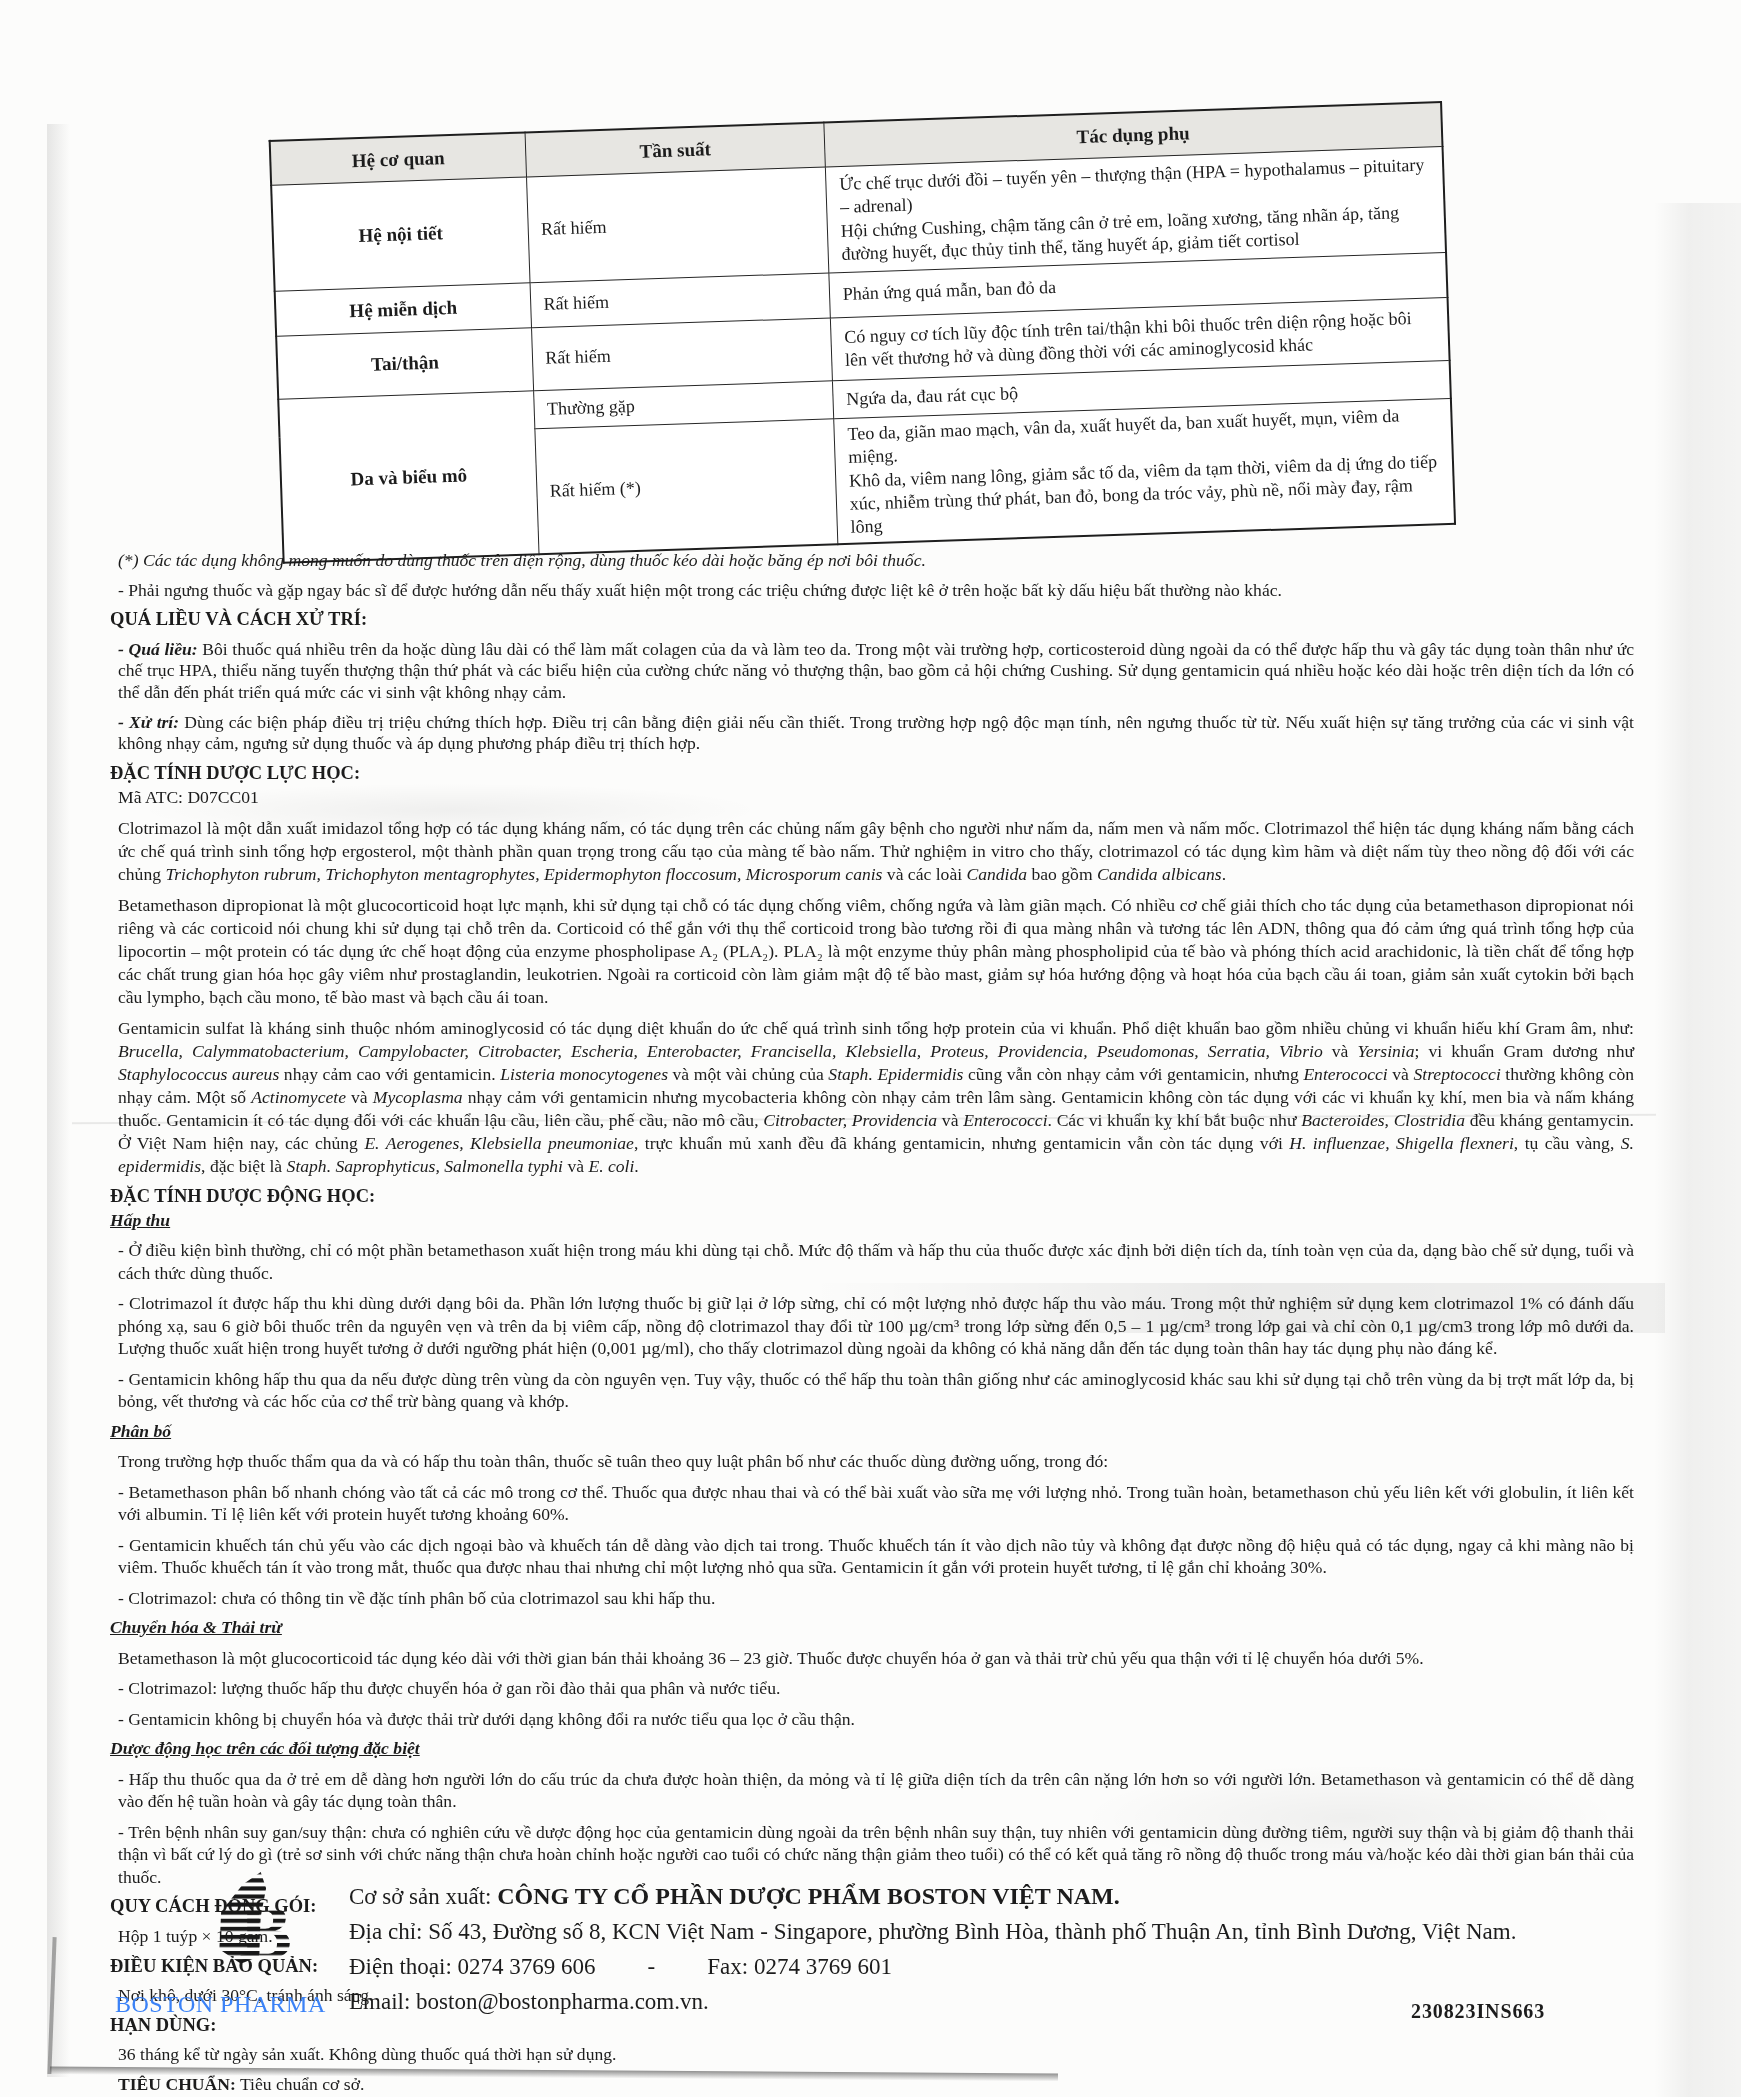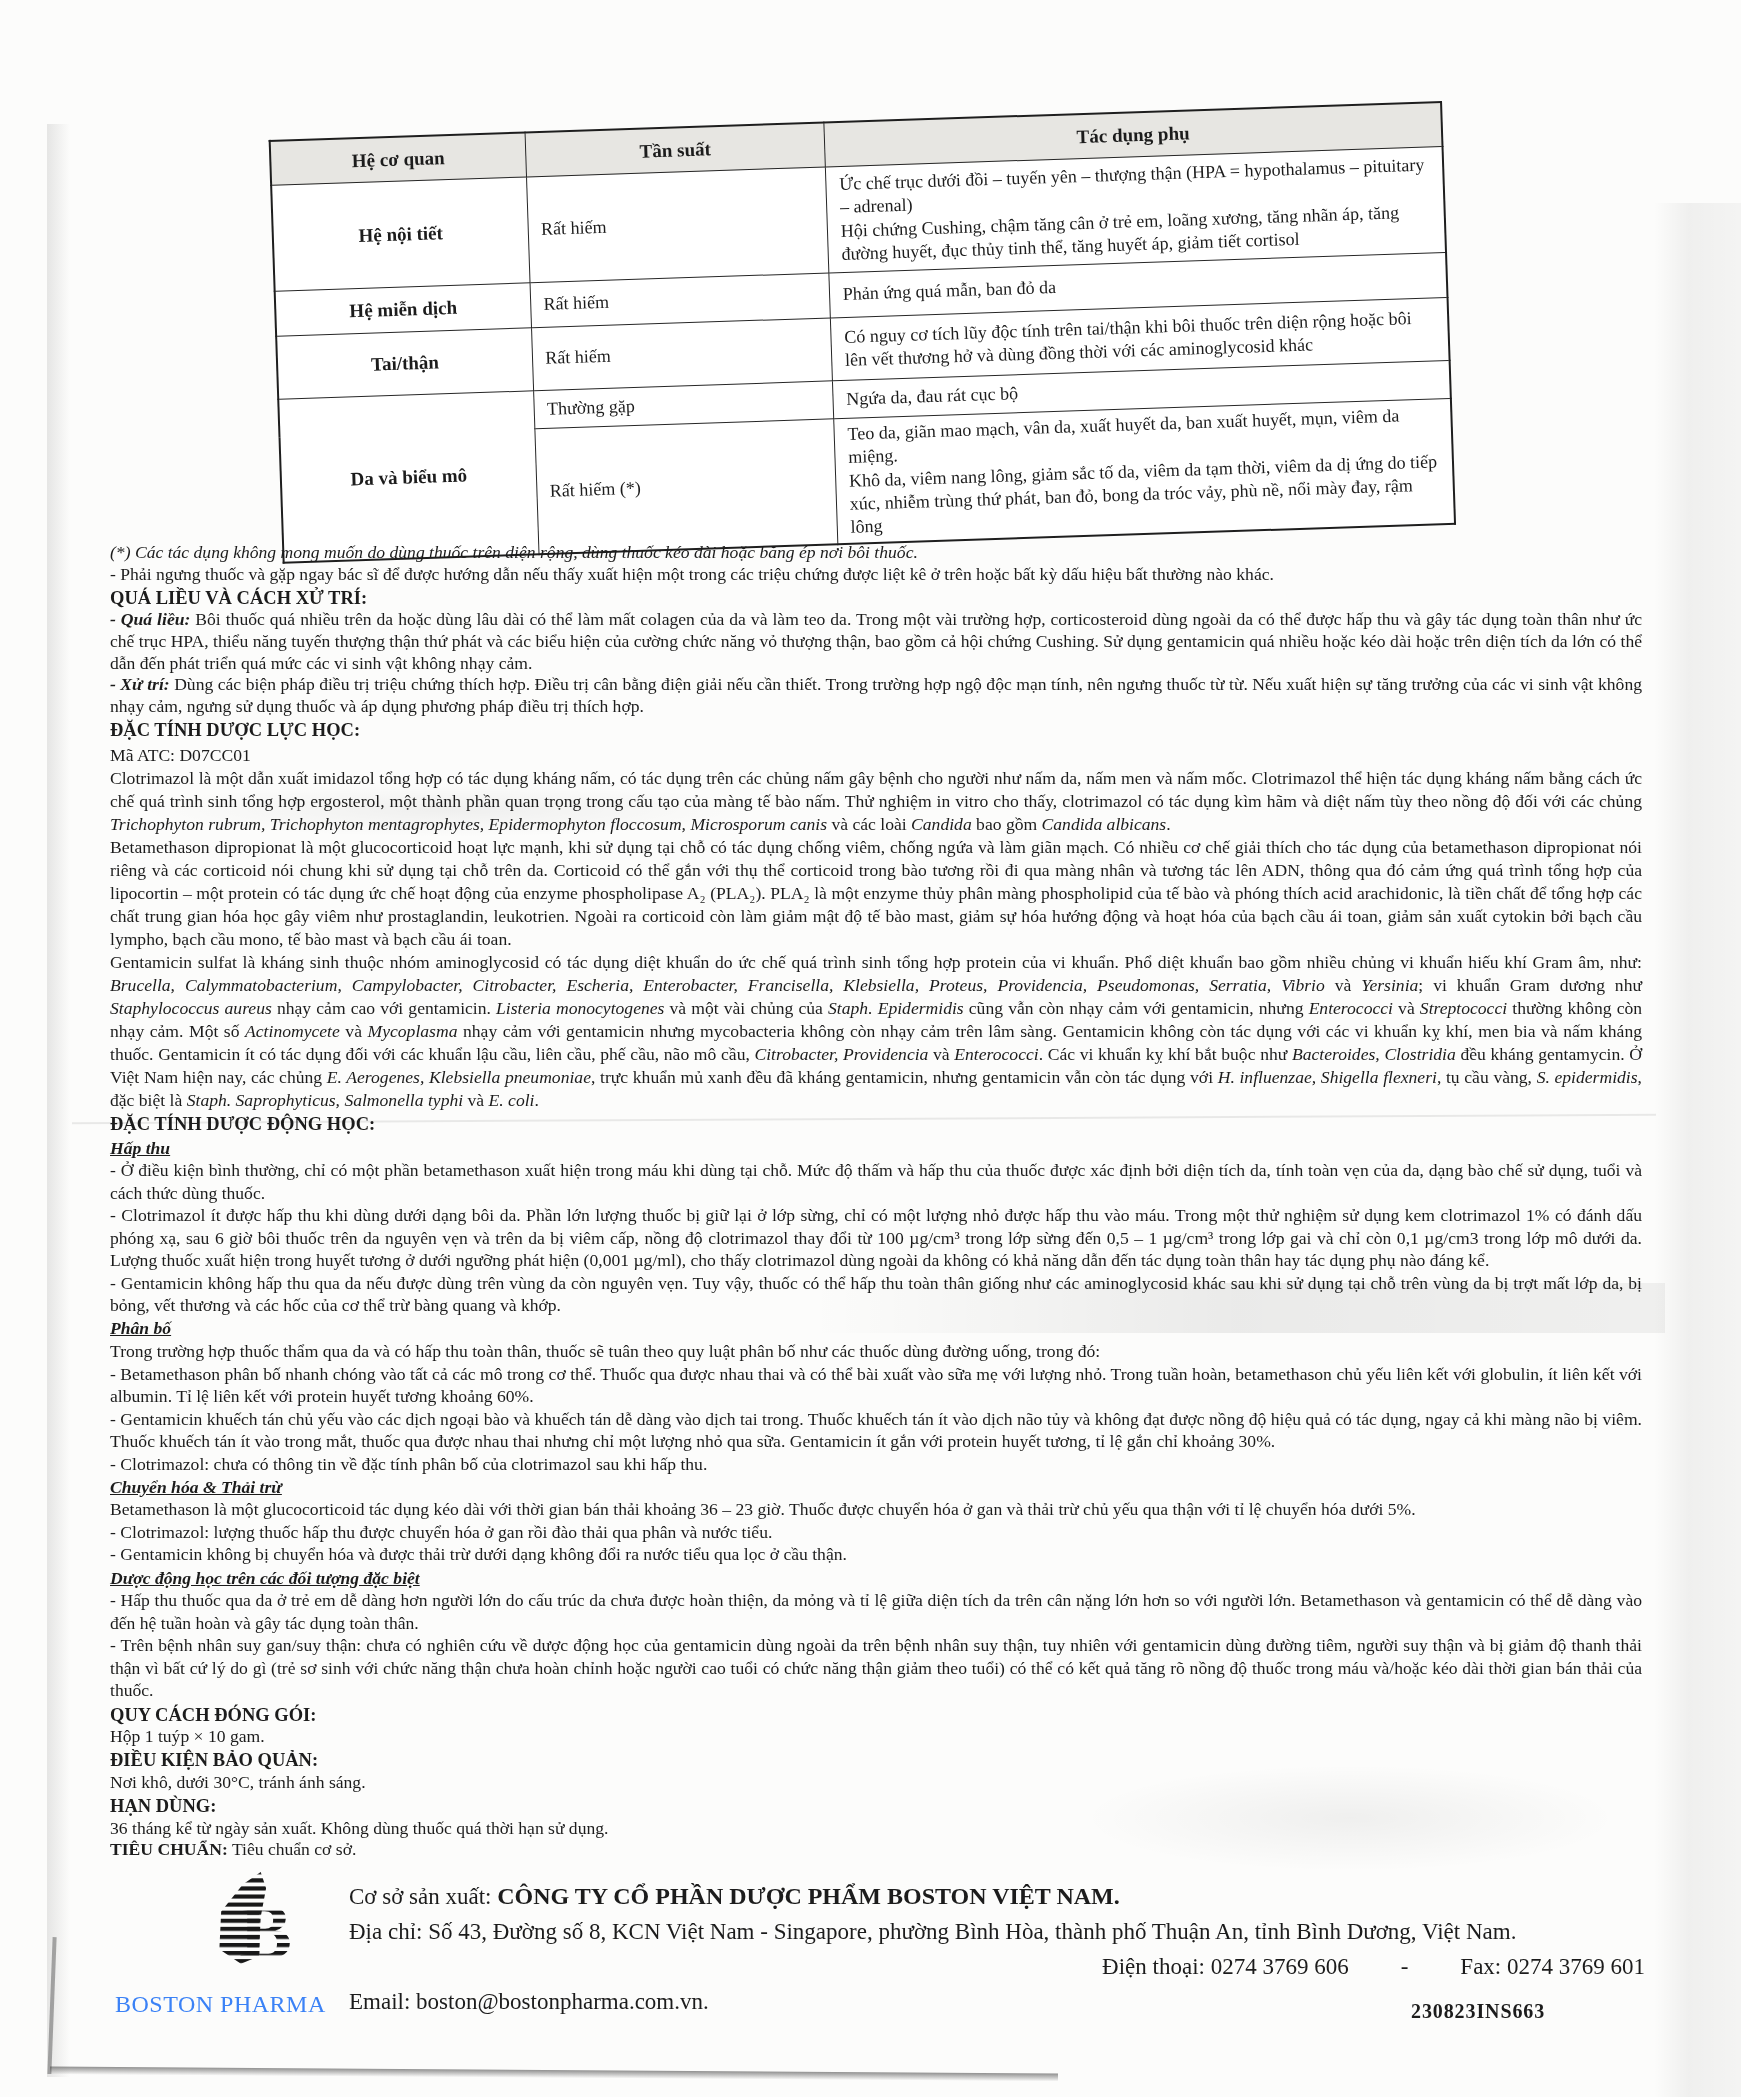--- a/index.html
+++ b/index.html
@@ -33,38 +33,38 @@
     font-size:18px;line-height:23.4px;}
   table.adv th,table.adv td{border:1.8px solid #262626;padding:3.6px 12.6px;vertical-align:middle;}
   table.adv{border:2.7px solid #1e1e1e;}
   table.adv th{background:#e7e6e2;font-weight:bold;font-size:19px;text-align:center;height:36px;}
   td.organ{width:241px;text-align:center;font-weight:bold;font-size:19px;}
   td.freq{width:290px;padding-left:34px;}
   td.eff{width:628px;white-space:pre-line;}
   
   .doc{position:absolute;left:110px;top:542px;width:1532px;
     font-size:17.6px;line-height:21.6px;text-align:justify;}
-  .doc p{margin:0;}
+  .doc p{margin:8px;}
   .notes .footnote{font-style:italic;}
   .sec-h{font-weight:bold;font-size:18.5px;margin-top:2.7px;}
   .sub-h{font-weight:bold;font-style:italic;text-decoration:underline;margin-top:1.8px;}
   .para.atc{margin-top:1.8px;}
   .section.loose p.para{line-height:23px;}
   .section.medium p.para{line-height:22.5px;}
   .i{font-style:italic;}
   .b{font-weight:bold;}
   .bi{font-weight:bold;font-style:italic;}
   
   .logo{position:absolute;left:205px;top:1870px;width:106px;height:119px;}
   .logo-text{position:absolute;left:115px;top:1991px;width:225px;
     font-size:24px;letter-spacing:0.5px;color:#3b82f6;white-space:nowrap;}
   .mfg{position:absolute;left:349px;top:1879px;width:1296px;
     font-size:23px;line-height:35px;text-align:left;}
   .mfg .b{font-size:24px;}
-  .phone-row{display:flex;gap:0;justify-content:flex-end;}
+  .phone-row{display:flex;gap:0;}
   .phone-row .sep{padding:0 52px;}
   .code{position:absolute;left:1411px;top:2000px;font-size:20px;font-weight:bold;
     letter-spacing:0.9px;}
 </style>
 </head>
 <body>
 
 <div class="edge-left"></div>
 <div class="edge-right"></div>
 <div class="edge-bottom"></div>

